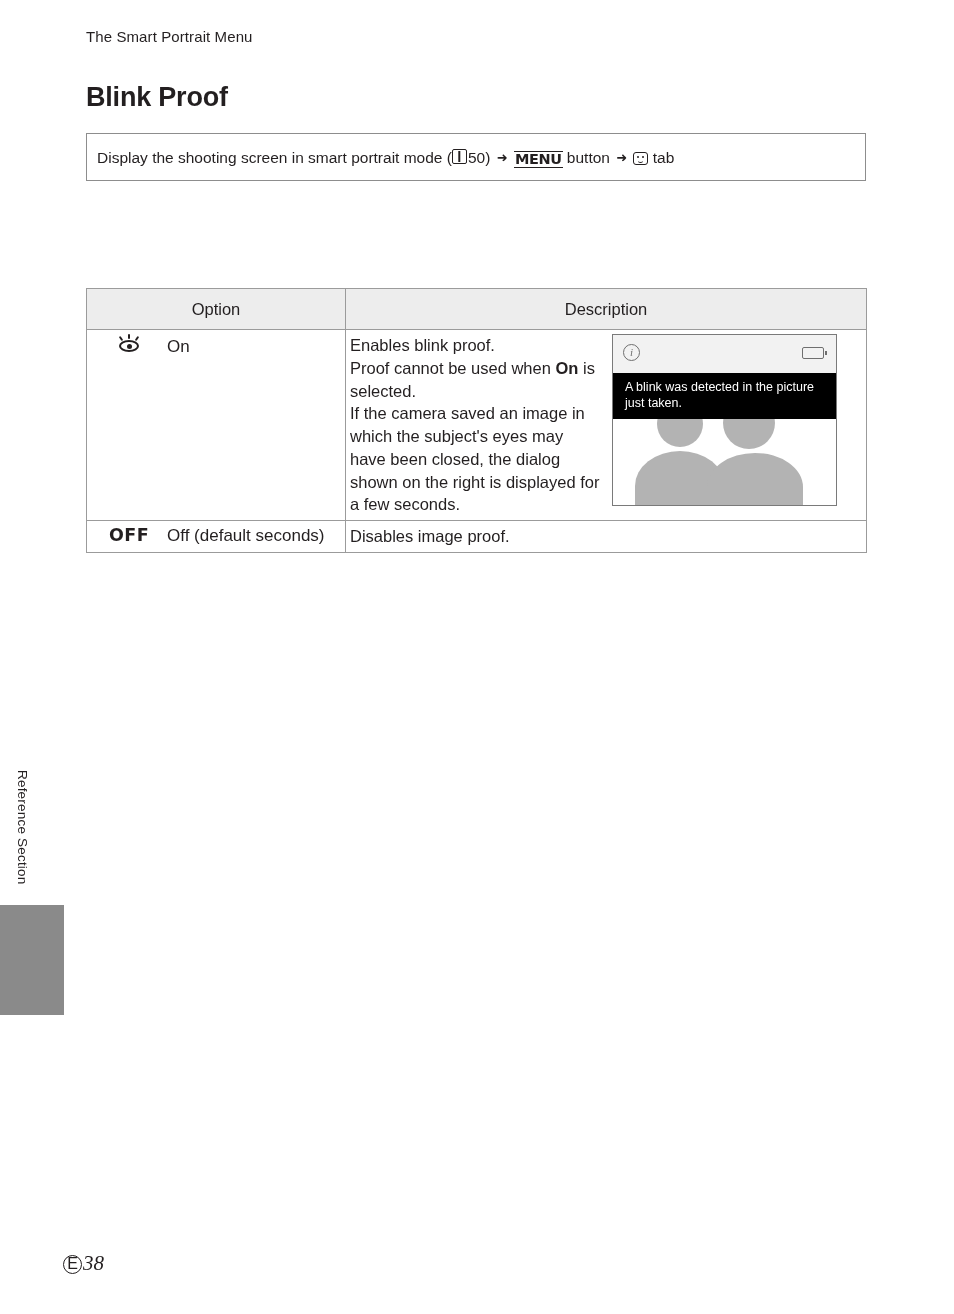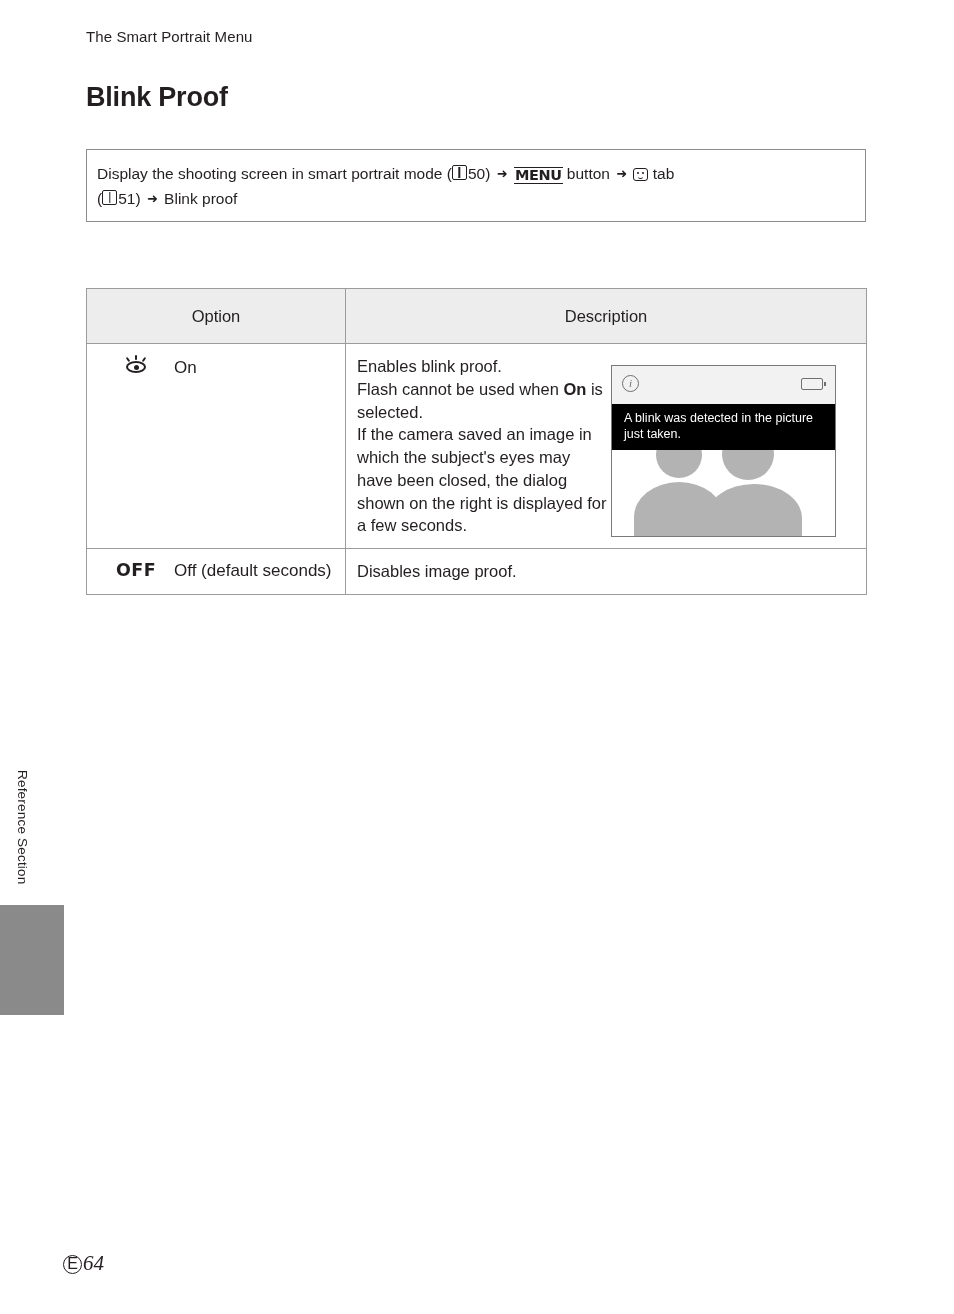--- a/index.html
+++ b/index.html
@@ -42,21 +42,20 @@
     position: absolute;
     left: 86px;
     top: 133px;
     width: 780px;
     box-sizing: border-box;
     border: 1px solid #8d8d8d;
     padding: 11px 12px 10px 10px;
     font-size: 15.5px;
     line-height: 1.62;
     color: #231f20;
-    margin-top: 16px;
   }
   .navbox .line { white-space: nowrap; }
   .arrow {
     font-family: "DejaVu Sans", sans-serif;
     font-size: 13px;
     vertical-align: 1px;
     padding: 0 2px;
   }
   .menu-word {
     font-family: "DejaVu Sans", sans-serif;
@@ -143,21 +142,21 @@
   .table {
     position: absolute;
     left: 86px;
     top: 288px;
     width: 780px;
     border-collapse: collapse;
     table-layout: fixed;
   }
   .table th, .table td {
     border: 1px solid #9b9b9b;
-    padding: 11px;
+    padding: 4px;
     vertical-align: top;
   }
   .table thead th {
     background: #ededed;
     font-weight: normal;
     font-size: 16.5px;
     color: #231f20;
     height: 32px;
     text-align: center;
     vertical-align: middle;
@@ -183,22 +182,22 @@
   }
   .opt-label { flex: 1; }
   .cell-desc {
     padding: 8px 10px 10px 10px;
     font-size: 16.5px;
     line-height: 1.38;
     color: #231f20;
   }
   .desc-flex {
     display: flex;
-    gap: 4px;
-    align-items: flex-end;
+    gap: 12px;
+    align-items: flex-start;
   }
   .desc-text { width: 250px; flex: none; }
   
   .icon-blink {
     display: inline-block;
     width: 26px;
     height: 20px;
     position: relative;
   }
   .icon-blink .eye {
@@ -377,25 +376,20 @@
 
   <div class="navbox">
     <div class="line">
       <span>Display the shooting screen in smart portrait mode (</span><span class="bookicon"></span><span>50)</span>
       <span class="arrow">➜</span>
       <span class="menu-word">MENU</span>
       <span>button</span>
       <span class="arrow">➜</span>
       <span class="smiley"></span>
       <span>tab</span>
-    </div>
-    <div class="line">
-      <span>(</span><span class="bookicon"></span><span>51)</span>
-      <span class="arrow">➜</span>
-      <span>Blink proof</span>
     </div>
   </div>
 
 
   <table class="table">
     <colgroup>
       <col class="col-option">
       <col class="col-desc">
     </colgroup>
     <thead>
@@ -414,21 +408,21 @@
                 <span class="eye"></span><span class="pupil"></span>
               </span>
             </span>
             <span class="opt-label">On</span>
           </div>
         </td>
         <td class="cell-desc">
           <div class="desc-flex">
             <div class="desc-text">
               <div>Enables blink proof.</div>
-              <div><span>Flash cannot be used when </span><b>On</b><span> is selected.</span></div>
+              <div><span>Proof cannot be used when </span><b>On</b><span> is selected.</span></div>
               <div>If the camera saved an image in which the subject's eyes may have been closed, the dialog shown on the right is displayed for a few seconds.</div>
             </div>
             <div class="screen">
               <div class="scene">
                 <div class="head-a"></div>
                 <div class="head-b"></div>
                 <div class="body-a"></div>
                 <div class="body-b"></div>
               </div>
               <div class="screen-top">
@@ -453,16 +447,16 @@
       </tr>
     </tbody>
   </table>
 
 
   <div class="vert-label">Reference Section</div>
   <div class="grey-block"></div>
 
   <div class="footer">
     <span class="emark">E</span>
-      <span>64</span>
+      <span>38</span>
   </div>
 
 </div>
 
 </body></html>

